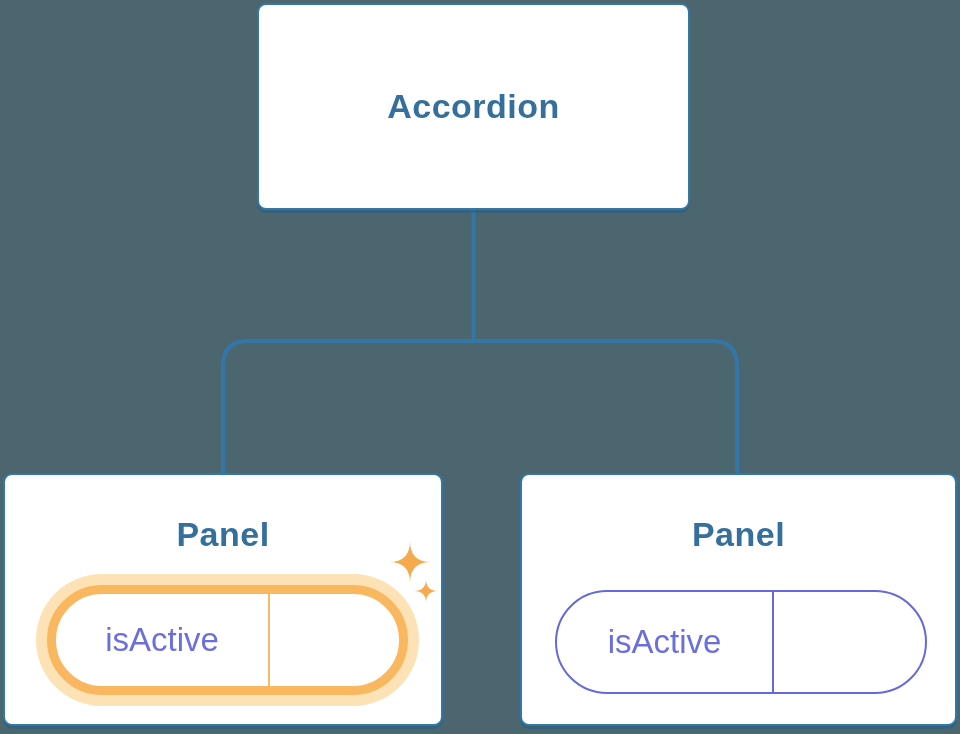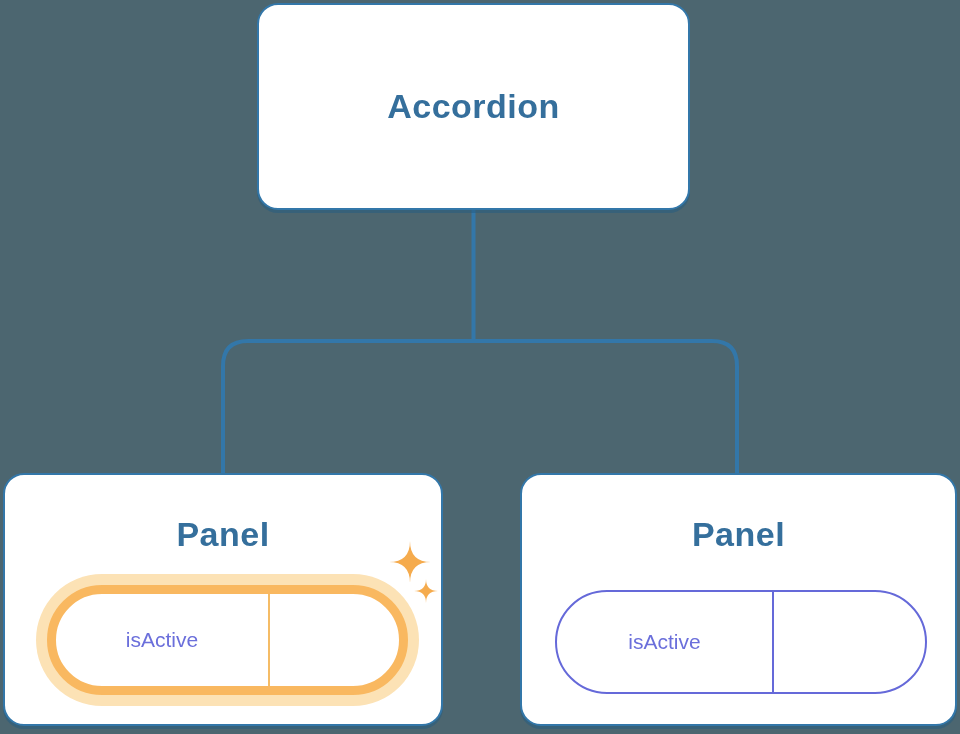--- a/index.html
+++ b/index.html
@@ -25,21 +25,21 @@
   }
   .connectors path {
     stroke: #3377A9;
     stroke-width: 4;
     fill: none;
   }
   .node {
     position: absolute;
     background: #FFFFFF;
     border: 2.5px solid #3377A9;
-    border-radius: 21px;
+    border-radius: 9px;
     box-shadow: 0 3px 0 rgba(38, 92, 130, 0.55);
     box-sizing: border-box;
   }
   .accordion {
     left: 257px; top: 3px;
     width: 433px; height: 207px;
     display: flex;
     align-items: center;
     justify-content: center;
   }
@@ -73,21 +73,21 @@
   }
   .pill-inactive {
     left: 33px; top: 115px;
     width: 372px; height: 104px;
     border: 2px solid #6569D9;
   }
   .cell {
     display: flex;
     align-items: center;
     justify-content: center;
-    font-size: 21px;
+    font-size: 33px;
     color: #6B6FDB;
   }
   .pill-active .key   { width: 212px; }
   .pill-active .value { flex: 1; font-weight: 700; color: #585ED5; }
   .pill-inactive .key   { width: 215px; }
   .pill-inactive .value { flex: 1; }
   .divider { width: 2px; }
   .divider-orange { background: #F5BC66; }
   .divider-indigo { background: #6569D9; }
   .sparkles {

